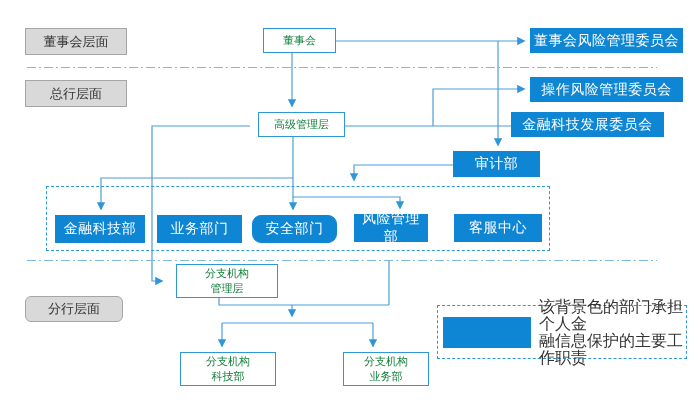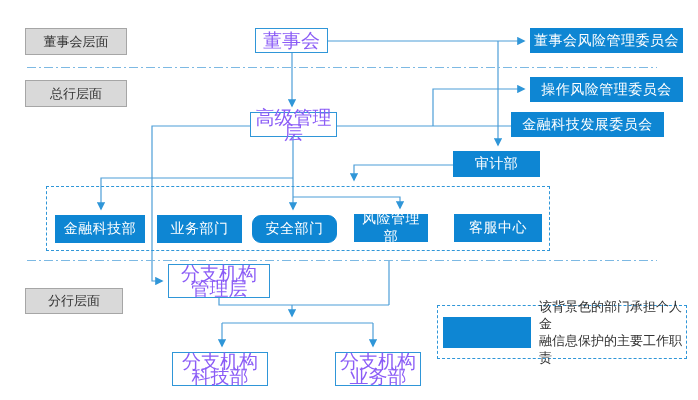--- a/index.html
+++ b/index.html
@@ -16,34 +16,34 @@
     position:absolute;box-sizing:border-box;
     display:flex;align-items:center;justify-content:center;
     text-align:center;white-space:pre-line;
   }
   .lvl{
     background:#d9d9d9;border:1px solid #a6a6a6;
     color:#333333;font-size:13px;
   }
   .wbox{
     background:#ffffff;border:1.5px solid #2f96d8;
-    color:#8b5cf6;font-size:19px;line-height:15px;
+    color:#15803d;font-size:11px;line-height:15px;margin-left:8px;
   }
   .bbox{
     background:#0e86d3;border:1px solid #0e86d3;
     color:#ffffff;font-size:14px;letter-spacing:0.5px;
   }
   .group{
     position:absolute;box-sizing:border-box;
     border:1.5px dashed #2f96d8;background:transparent;
   }
   
   #lv-board {left:25px;top:28px;width:102px;height:27px;}
   #lv-ho    {left:25px;top:80px;width:102px;height:27px;}
-  #lv-br    {left:25px;top:288px;width:98px;height:26px;}
+  #lv-br    {left:25px;top:296px;width:98px;height:26px;border-radius:6px;}
   
   #n-board  {left:255px;top:28px;width:73px;height:25px;}
   #n-senior {left:250px;top:112px;width:87px;height:25px;}
   #n-brmgmt {left:168px;top:264px;width:102px;height:34px;}
   #n-brtech {left:172px;top:352px;width:96px;height:34px;}
   #n-brbiz  {left:335px;top:352px;width:86px;height:34px;}
   
   #n-brc    {left:530px;top:28px;width:153px;height:25px;}
   #n-orc    {left:530px;top:77px;width:153px;height:25px;}
   #n-ftc    {left:511px;top:112px;width:153px;height:25px;}
@@ -57,21 +57,21 @@
   #g-depts  {left:46px;top:186px;width:504px;height:65px;}
   #g-legend {
     left:437px;top:305px;width:250px;height:54px;
     display:flex;align-items:center;
   }
   .legend-swatch{
     width:88px;height:31px;background:#0e86d3;
     margin-left:5px;flex:0 0 auto;
   }
   .legend-text{
-    margin-left:8px;font-size:13px;line-height:17px;
+    margin-left:8px;font-size:16px;line-height:17px;
     color:#333333;white-space:pre-line;text-align:left;
   }
 </style>
 </head>
 <body>
 
 <div class="canvas">
 
   <svg class="layer" viewBox="0 0 698 400" xmlns="http://www.w3.org/2000/svg">
     <defs>

